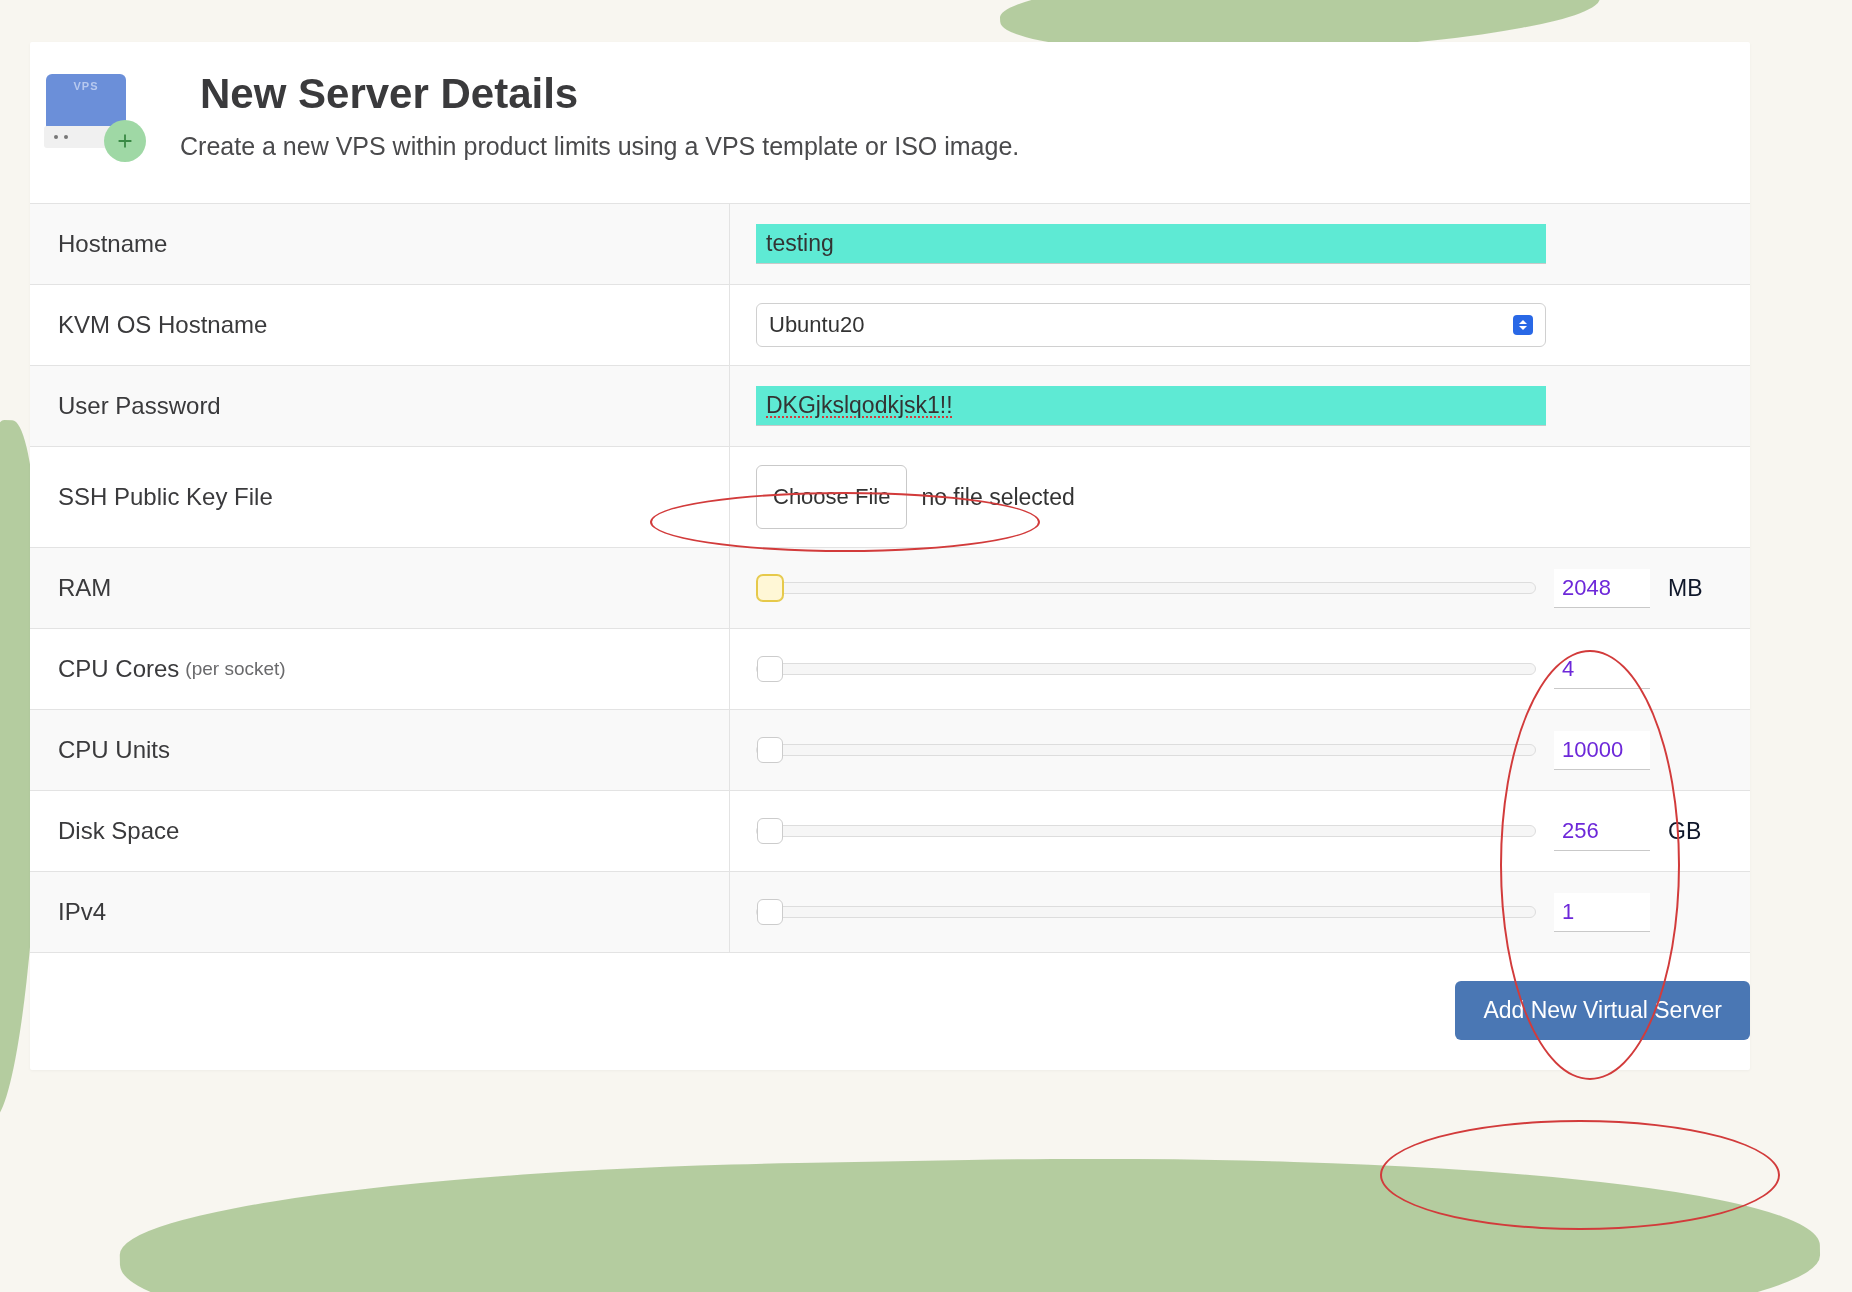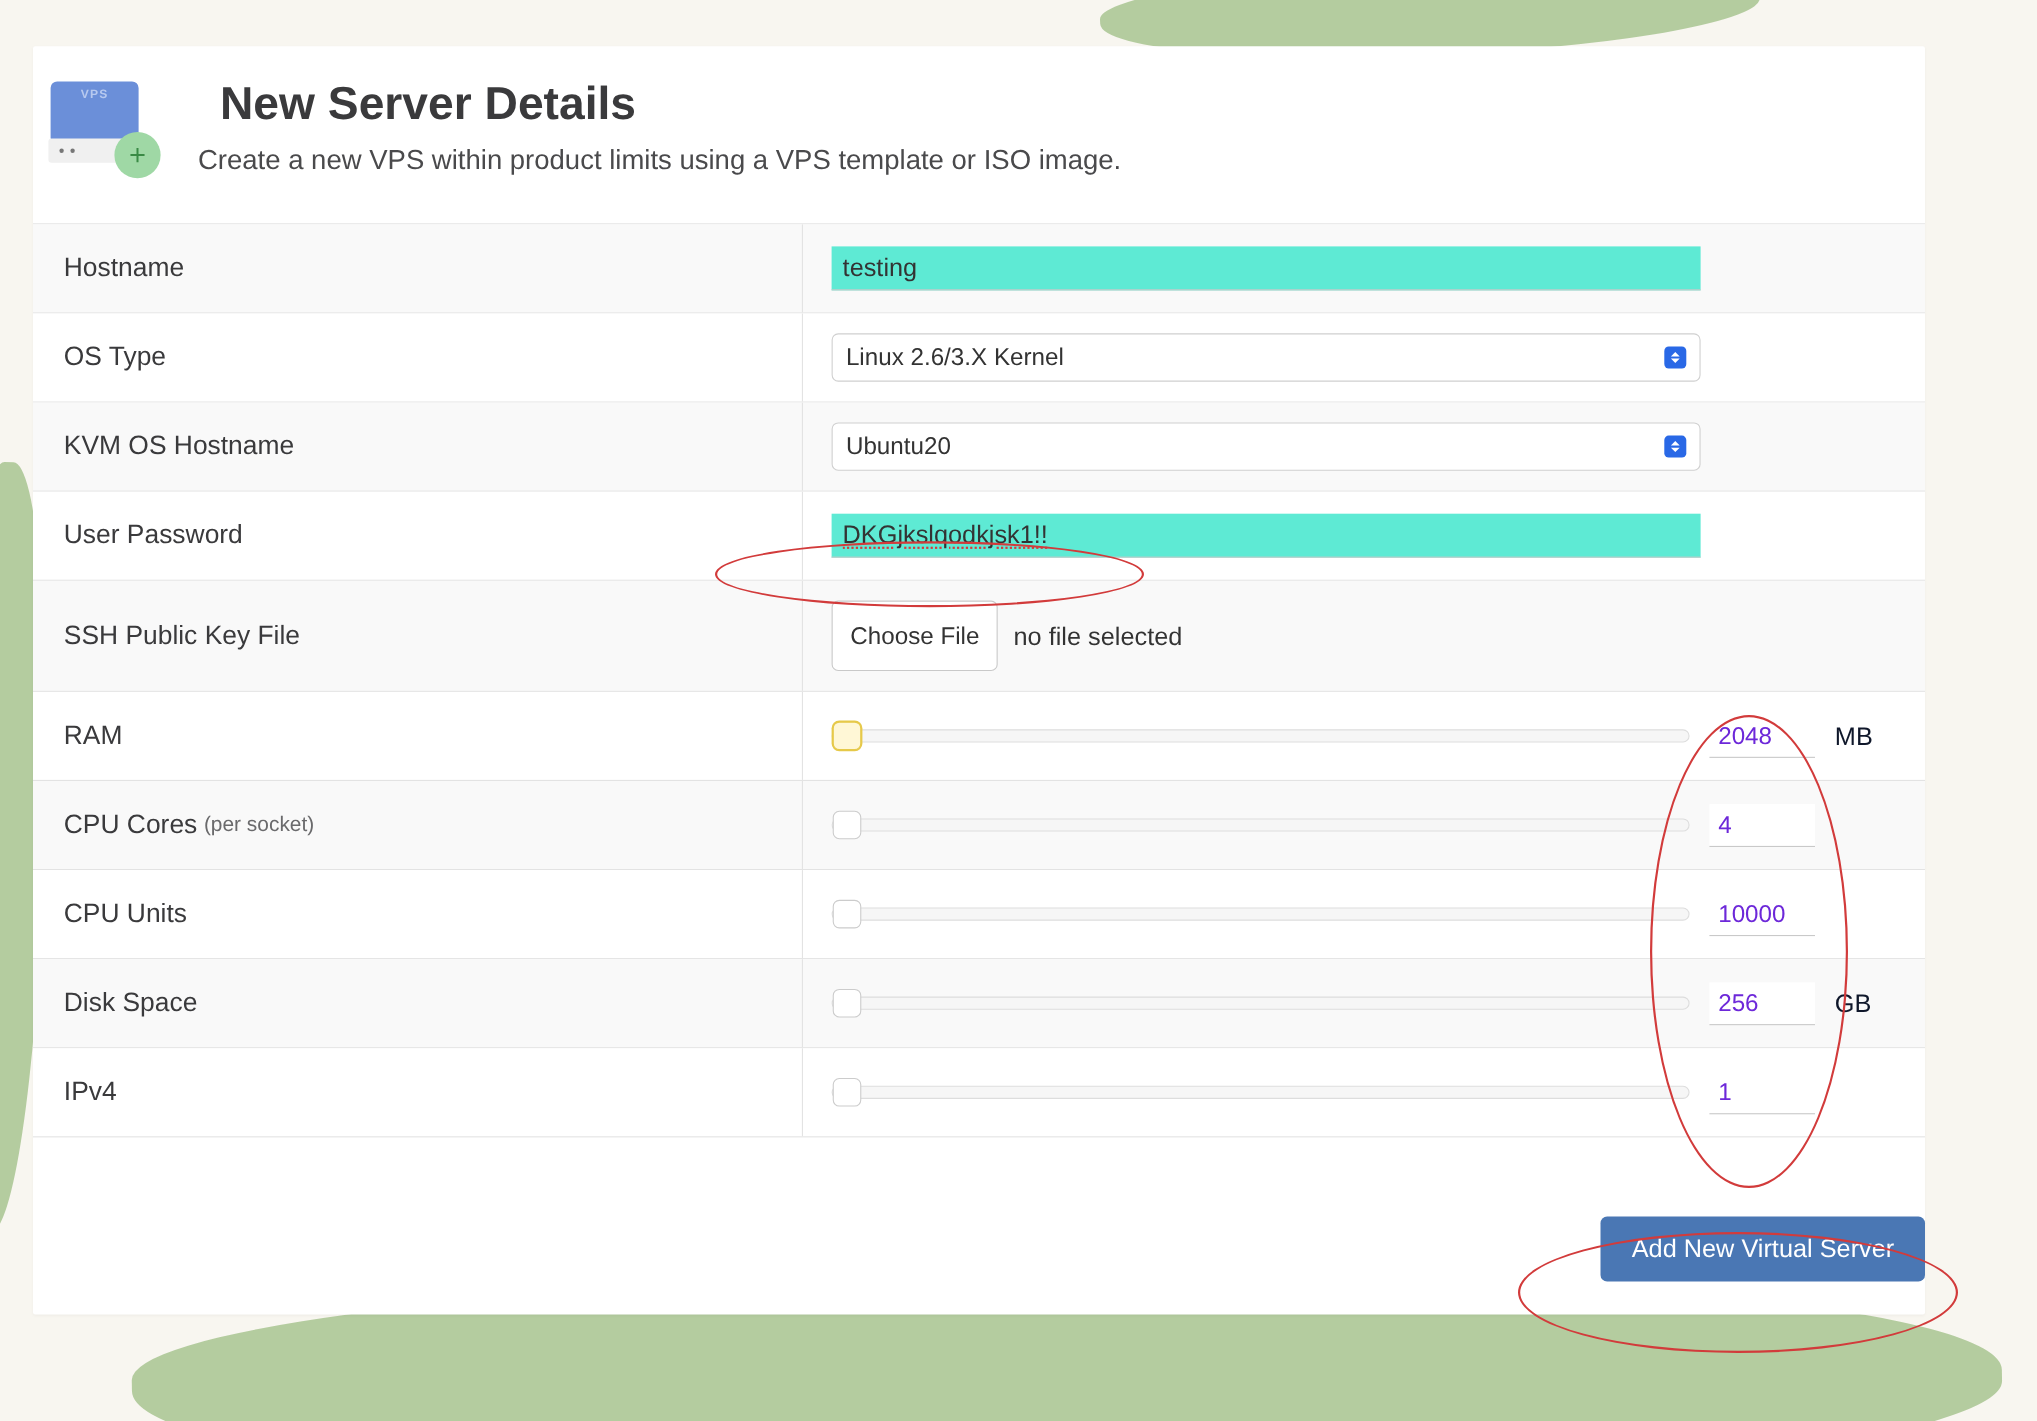--- a/index.html
+++ b/index.html
@@ -245,21 +245,20 @@
     justify-content: flex-end;
   }
   .add-btn {
     background: #4a77b4;
     color: #fff;
     font-size: 23px;
     padding: 16px 28px;
     border: none;
     border-radius: 6px;
     cursor: pointer;
-    margin-top: 44px;
   }
 
   
   .anno {
     position: absolute;
     border: 2px solid #d23b3b;
     border-radius: 50%;
     pointer-events: none;
     z-index: 5;
   }
@@ -291,31 +290,20 @@
 
   <div class="form-table">
 
     <div class="form-row">
       <div class="form-label">Hostname</div>
       <div class="form-value">
         <input class="text-input" value="testing" style="">
       </div>
     </div>
 
-    <div class="form-row">
-      <div class="form-label">OS Type</div>
-      <div class="form-value">
-        <div class="select-wrap">
-          <div class="select-box">
-            <span>Linux 2.6/3.X Kernel</span>
-            <span class="select-caret"></span>
-          </div>
-        </div>
-      </div>
-    </div>
 
     <div class="form-row">
       <div class="form-label">KVM OS Hostname</div>
       <div class="form-value">
         <div class="select-wrap">
           <div class="select-box">
             <span>Ubuntu20</span>
             <span class="select-caret"></span>
           </div>
         </div>

